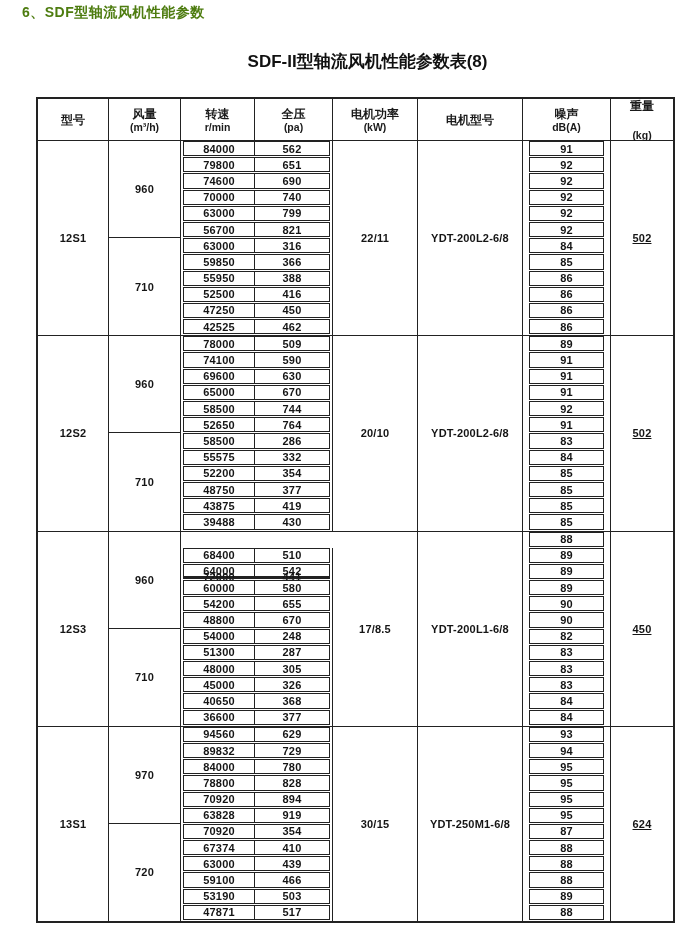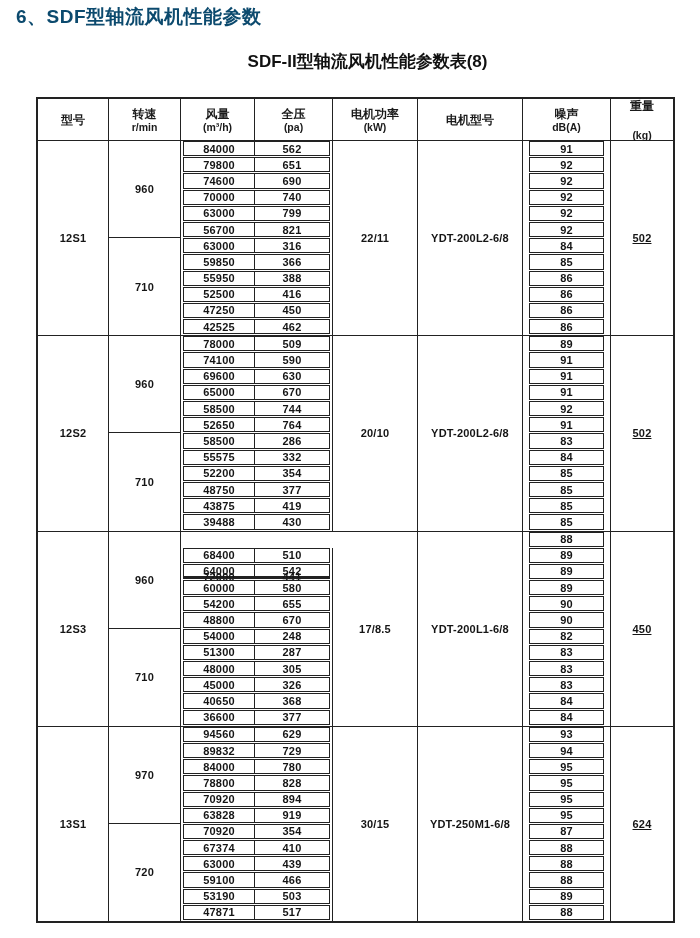--- a/index.html
+++ b/index.html
@@ -1,20 +1,20 @@
 <!DOCTYPE html>
 <html><head>
 <meta charset="utf-8">
 <style>
   html,body{margin:0;padding:0;background:#ffffff;}
   body{width:700px;height:938px;position:relative;overflow:hidden;
        font-family:"Liberation Sans",sans-serif;color:#1a1a1a;}
   .page{position:absolute;inset:0;background:#fff;}
-  .page-title{position:absolute;left:16px;top:4px;font-size:19px;font-weight:700;
-              letter-spacing:0.5px;color:#0c4a6e;margin:0;}
+  .page-title{position:absolute;left:22px;top:4px;font-size:14px;font-weight:700;
+              letter-spacing:0.5px;color:#4d7c0f;margin:0;}
   .table-title{position:absolute;left:48px;top:50px;width:639px;text-align:center;
                font-size:17px;font-weight:700;color:#111;margin:0;}
   .fan-table{position:absolute;left:36px;top:97px;width:639px;border:2px solid #222;
              background:#fff;box-sizing:border-box;}
   .grid8{display:grid;grid-template-columns:71px 72px 74px 78px 85px 105px 88px 62px;}
   .thead{height:41px;border-bottom:1px solid #222;}
   .th{border-right:1px solid #222;display:flex;flex-direction:column;justify-content:center;
       align-items:center;box-sizing:border-box;}
   .th:last-child{border-right:none;gap:16px;}
   .th-l1{font-size:12px;font-weight:700;line-height:14px;}
@@ -45,26 +45,26 @@
 
 <div class="page">
   <h1 class="page-title">6、SDF型轴流风机性能参数</h1>
   <h2 class="table-title">SDF-II型轴流风机性能参数表(8)</h2>
   <div class="fan-table" id="table-root">
       <div class="grid8 thead">
         <div class="th">
           <div class="th-l1">型号</div>
         </div>
         <div class="th">
+          <div class="th-l1">风量</div>
+          <div class="th-l2">(m³/h)</div>
+        </div>
+        <div class="th">
           <div class="th-l1">转速</div>
           <div class="th-l2">r/min</div>
-        </div>
-        <div class="th">
-          <div class="th-l1">风量</div>
-          <div class="th-l2">(m³/h)</div>
         </div>
         <div class="th">
           <div class="th-l1">全压</div>
           <div class="th-l2">(pa)</div>
         </div>
         <div class="th">
           <div class="th-l1">电机功率</div>
           <div class="th-l2">(kW)</div>
         </div>
         <div class="th">

